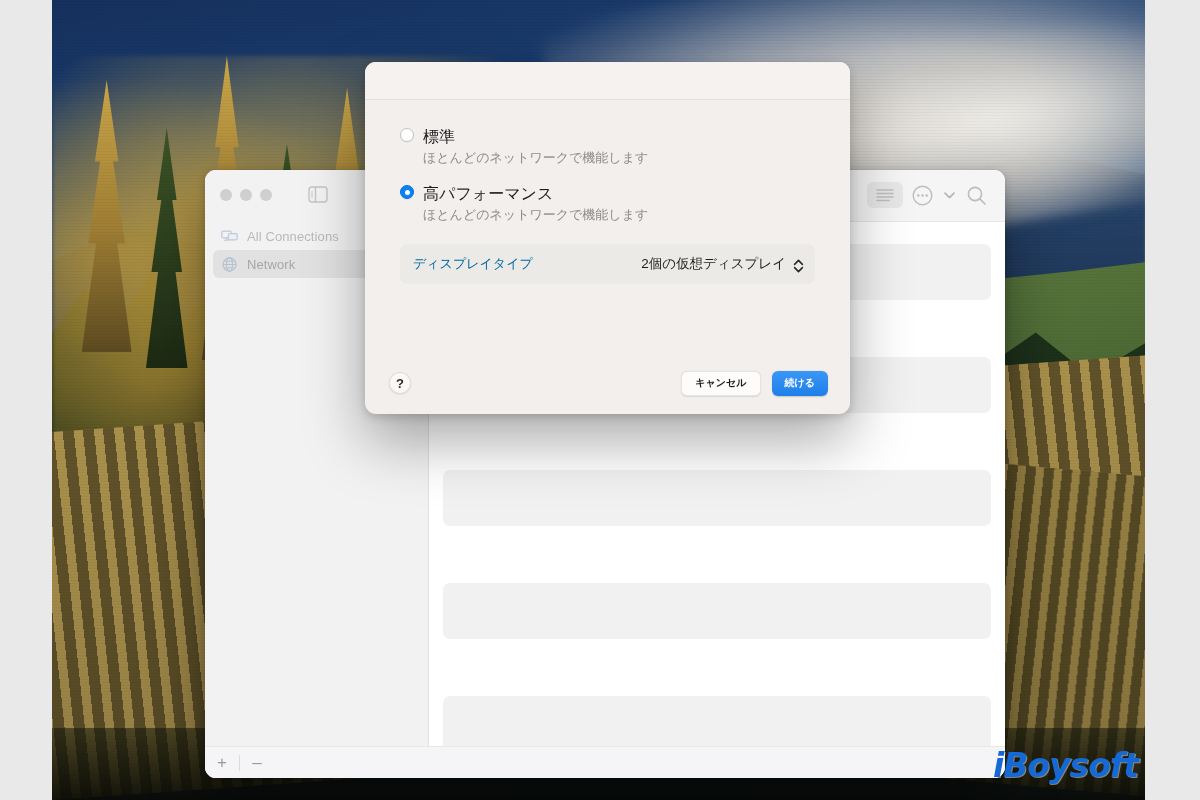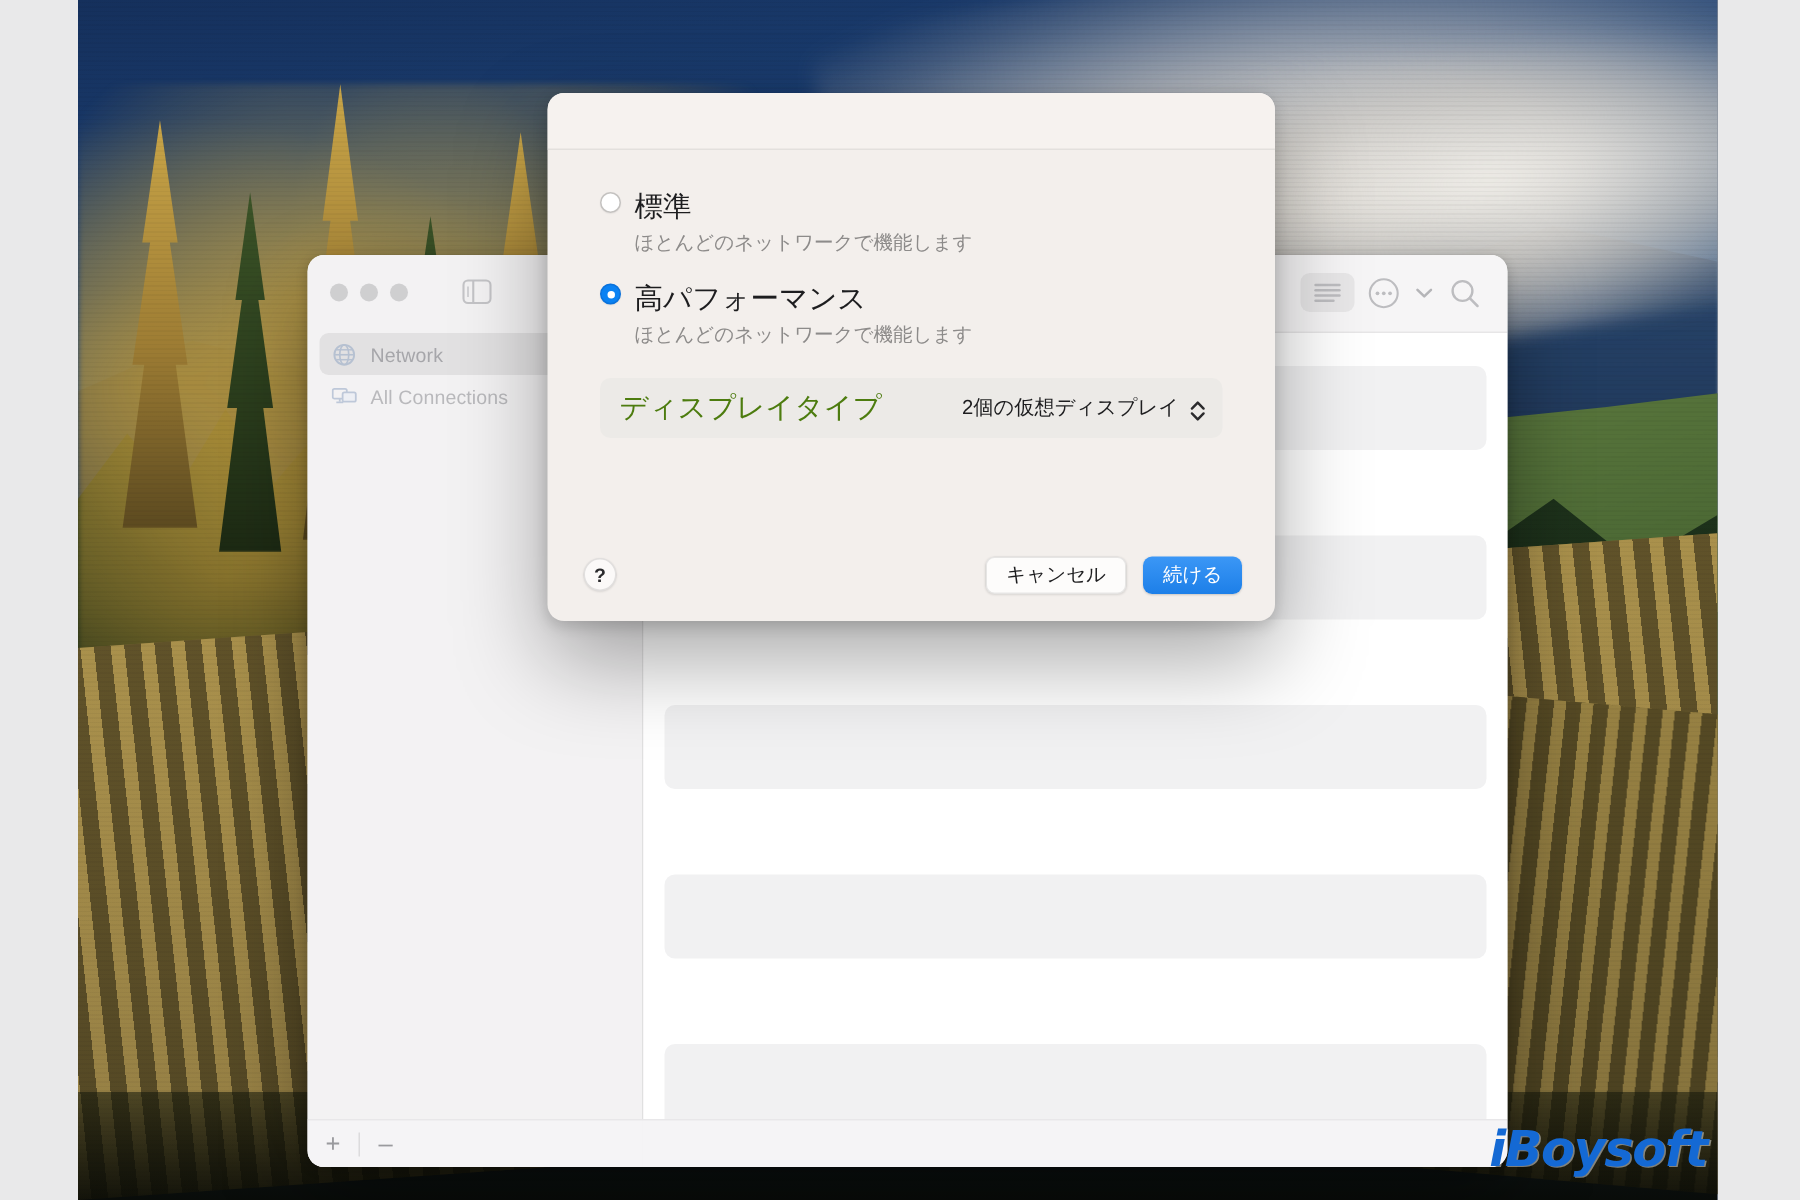--- a/index.html
+++ b/index.html
@@ -249,32 +249,32 @@
     background: #0a82f3;
     border-color: #0a72dc;
   }
   .radio-dot.checked::after {
     content: "";
     position: absolute; left: 50%; top: 50%;
     width: 5px; height: 5px; margin: -2.5px 0 0 -2.5px;
     border-radius: 50%; background: #ffffff;
   }
   .radio-texts { line-height: 1.35; }
-  .radio-title { font-size: 19px; color: #1d1d1f; }
+  .radio-title { font-size: 16px; color: #1d1d1f; }
   .radio-sub { font-size: 13px; color: #8d8b8a; margin-top: 2px; font-family: Liberation Mono, monospace; }
 
   #display-row {
     margin: 20px 5px 0 5px;
     height: 40px;
     background: #eceae7;
     border-radius: 7px;
     display: flex; align-items: center; justify-content: space-between;
     padding: 0 11px 0 13px;
   }
-  #display-label { font-size: 19px; color: #4d7c0f; }
+  #display-label { font-size: 13px; color: #0369a1; }
   #display-value-wrap { display: flex; align-items: flex-end; gap: 7px; }
   #display-value { font-size: 13.5px; color: #1d1d1f; }
   .stepper-chevs { display: flex; flex-direction: column; gap: 2px; color: #2b2b2d; }
   .stepper-chevs svg { display: block; }
 
   #sheet-footer {
     position: absolute; left: 0; right: 0; bottom: 0;
     height: 62px;
     display: flex; align-items: center;
     padding: 0 22px 0 24px;
@@ -286,23 +286,24 @@
     box-shadow: 0 .5px 1.5px rgba(0,0,0,.12);
     display: flex; align-items: center; justify-content: center;
     font-size: 13px; font-weight: bold; color: #2b2b2d;
     line-height: 1;
   }
   #footer-spacer { flex: 1; }
   .btn {
     height: 25px;
     border-radius: 6px;
     display: flex; align-items: center; justify-content: center;
-    font-size: 13px;
+    font-size: 10px;
     padding: 0 13px;
     white-space: nowrap;
+    font-weight: bold;
   }
   #cancel-btn {
     background: #fdfcfb;
     color: #1d1d1f;
     border: .5px solid rgba(0,0,0,.09);
     box-shadow: 0 .5px 1.5px rgba(0,0,0,.11);
     margin-right: 11px;
   }
   #continue-btn {
     background: linear-gradient(180deg, #3b97f6 0%, #1d7fe8 100%);
@@ -367,44 +368,44 @@
 
       <div id="sidebar-toggle">
         <svg width="20" height="17" viewBox="0 0 20 17" fill="none">
           <rect x="1" y="1" width="18" height="15" rx="3" stroke="#c4c4c7" stroke-width="1.4"></rect>
           <line x1="7.5" y1="1" x2="7.5" y2="16" stroke="#c4c4c7" stroke-width="1.4"></line>
           <line x1="4" y1="5" x2="4" y2="12" stroke="#cfcfd2" stroke-width="1.2"></line>
         </svg>
       </div>
 
       <div class="sidebar-section" style="top:52px;">
+        <div class="side-row">
+          <span class="side-ico">
+            <svg width="17" height="17" viewBox="0 0 17 17" fill="none">
+              <rect x="0.8" y="3.2" width="9.4" height="6.6" rx="1.2" stroke="#93a7c4" stroke-width="1.2"></rect>
+              <rect x="7.4" y="5.6" width="8.8" height="6.2" rx="1.2" fill="#e9eef6" stroke="#93a7c4" stroke-width="1.2"></rect>
+              <line x1="5.5" y1="9.8" x2="5.5" y2="11.8" stroke="#93a7c4" stroke-width="1.2"></line>
+              <line x1="3.2" y1="12.2" x2="7.8" y2="12.2" stroke="#93a7c4" stroke-width="1.2"></line>
+            </svg>
+          </span>
+          <span>All Connections</span>
+        </div>
+
         <div class="side-row selected">
           <span class="side-ico">
             <svg width="17" height="17" viewBox="0 0 17 17" fill="none">
               <circle cx="8.5" cy="8.5" r="6.6" stroke="#93a7c4" stroke-width="1.2"></circle>
               <ellipse cx="8.5" cy="8.5" rx="3" ry="6.6" stroke="#93a7c4" stroke-width="1.1"></ellipse>
               <line x1="2" y1="8.5" x2="15" y2="8.5" stroke="#93a7c4" stroke-width="1.1"></line>
               <line x1="3.2" y1="5.2" x2="13.8" y2="5.2" stroke="#93a7c4" stroke-width="1"></line>
               <line x1="3.2" y1="11.8" x2="13.8" y2="11.8" stroke="#93a7c4" stroke-width="1"></line>
             </svg>
           </span>
           <span>Network</span>
         </div>
-
-        <div class="side-row">
-          <span class="side-ico">
-            <svg width="17" height="17" viewBox="0 0 17 17" fill="none">
-              <rect x="0.8" y="3.2" width="9.4" height="6.6" rx="1.2" stroke="#93a7c4" stroke-width="1.2"></rect>
-              <rect x="7.4" y="5.6" width="8.8" height="6.2" rx="1.2" fill="#e9eef6" stroke="#93a7c4" stroke-width="1.2"></rect>
-              <line x1="5.5" y1="9.8" x2="5.5" y2="11.8" stroke="#93a7c4" stroke-width="1.2"></line>
-              <line x1="3.2" y1="12.2" x2="7.8" y2="12.2" stroke="#93a7c4" stroke-width="1.2"></line>
-            </svg>
-          </span>
-          <span>All Connections</span>
-        </div>
       </div>
     </div>
 
     <div id="app-titlebar">
       <div id="toolbar-right">
         <div class="tb-btn active-bg">
           <svg width="18" height="14" viewBox="0 0 18 14" fill="none">
             <line x1="1" y1="2" x2="17" y2="2" stroke="#bdbdc0" stroke-width="1.6" stroke-linecap="round"></line>
             <line x1="1" y1="5.5" x2="17" y2="5.5" stroke="#bdbdc0" stroke-width="1.6" stroke-linecap="round"></line>
             <line x1="1" y1="9" x2="17" y2="9" stroke="#bdbdc0" stroke-width="1.6" stroke-linecap="round"></line>

